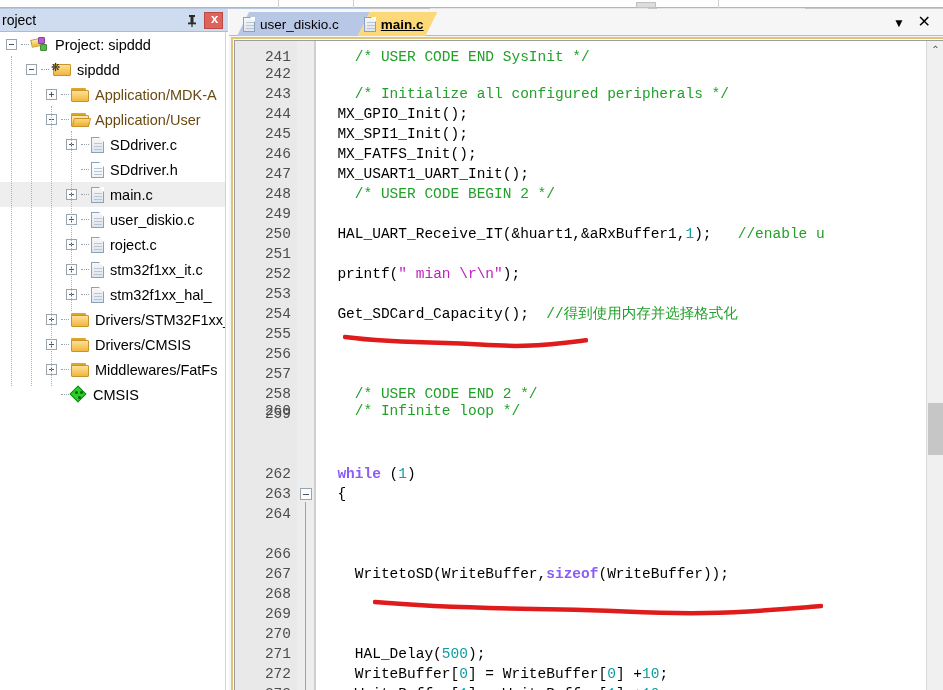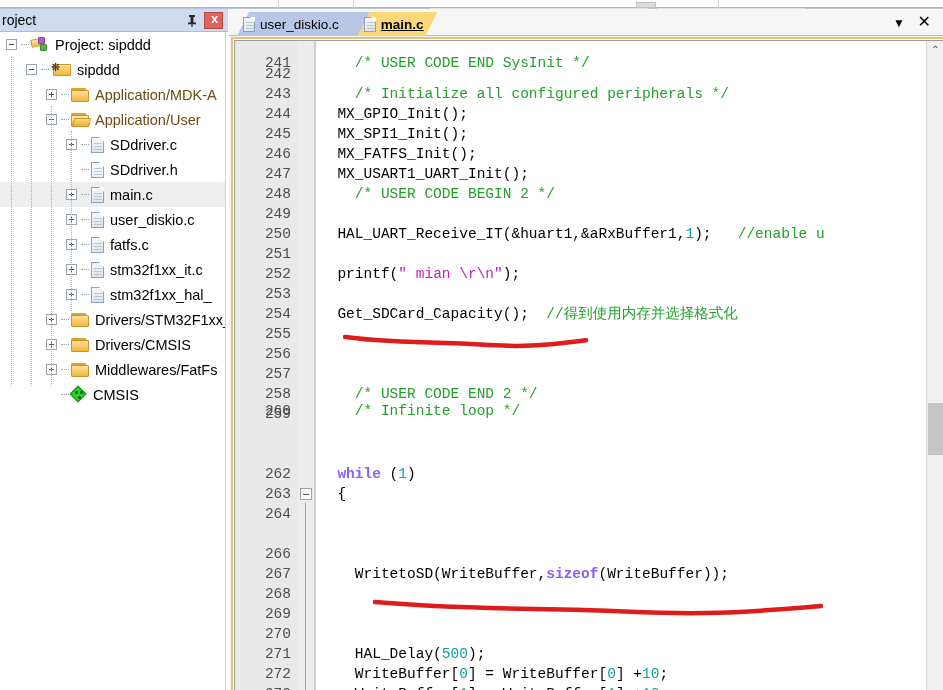--- a/index.html
+++ b/index.html
@@ -397,21 +397,21 @@
           </div>
           <div class="tree-row">
             <span style="flex: 0 0 auto; width: 66px;"></span>
             <span class="expander plus"></span>
             <span class="dots"></span>
             <span class="ic ic-file src">
               <span class="ln" style="top:5px"></span>
               <span class="ln" style="top:8px"></span>
               <span class="ln" style="top:11px"></span>
             </span>
-            <span class="label">fatfs.c</span>
+            <span class="label">roject.c</span>
           </div>
           <div class="tree-row">
             <span style="flex: 0 0 auto; width: 66px;"></span>
             <span class="expander plus"></span>
             <span class="dots"></span>
             <span class="ic ic-file src">
               <span class="ln" style="top:5px"></span>
               <span class="ln" style="top:8px"></span>
               <span class="ln" style="top:11px"></span>
             </span>
@@ -503,21 +503,21 @@
         </div>
       <span class="tab-menu-arrow">▼</span>
       <span class="tab-close">✕</span>
     </div>
 
     <div class="code-frame">
       <div class="code-inner">
         <div class="gutter"></div>
         <div class="foldmargin"></div>
         <div class="code-scroll" id="code-host">
-            <div class="cline" style="top: 12px; position: absolute; left: 0px; width: 100%; padding-left: 44px;"><span class="num">241</span><span class="txt"><span class="tok-cmt">    /* USER CODE END SysInit */</span></span></div>
+            <div class="cline" style="top: 6px; position: absolute; left: 0px; width: 100%; padding-left: 44px;"><span class="num">241</span><span class="txt"><span class="tok-cmt">    /* USER CODE END SysInit */</span></span></div>
             <div class="cline" style="top: 23px; position: absolute; left: 0px; width: 100%;"><span class="num">242</span><span class="txt"><span></span></span></div>
             <div class="cline" style="top: 43px; position: absolute; left: 0px; width: 100%;"><span class="num">243</span><span class="txt"><span class="tok-cmt">    /* Initialize all configured peripherals */</span></span></div>
             <div class="cline" style="top: 63px; position: absolute; left: 0px; width: 100%;"><span class="num">244</span><span class="txt"><span>  MX_GPIO_Init();</span></span></div>
             <div class="cline" style="top: 83px; position: absolute; left: 0px; width: 100%;"><span class="num">245</span><span class="txt"><span>  MX_SPI1_Init();</span></span></div>
             <div class="cline" style="top: 103px; position: absolute; left: 0px; width: 100%;"><span class="num">246</span><span class="txt"><span>  MX_FATFS_Init();</span></span></div>
             <div class="cline" style="top: 123px; position: absolute; left: 0px; width: 100%;"><span class="num">247</span><span class="txt"><span>  MX_USART1_UART_Init();</span></span></div>
             <div class="cline" style="top: 143px; position: absolute; left: 0px; width: 100%;"><span class="num">248</span><span class="txt"><span class="tok-cmt">    /* USER CODE BEGIN 2 */</span></span></div>
             <div class="cline" style="top: 163px; position: absolute; left: 0px; width: 100%;"><span class="num">249</span><span class="txt"><span></span></span></div>
             <div class="cline" style="top: 183px; position: absolute; left: 0px; width: 100%;"><span class="num">250</span><span class="txt"><span>  HAL_UART_Receive_IT(&amp;huart1,&amp;aRxBuffer1,</span><span class="tok-num">1</span><span>);   </span><span class="tok-cmt">//enable u</span></span></div>
             <div class="cline" style="top: 203px; position: absolute; left: 0px; width: 100%;"><span class="num">251</span><span class="txt"><span></span></span></div>

